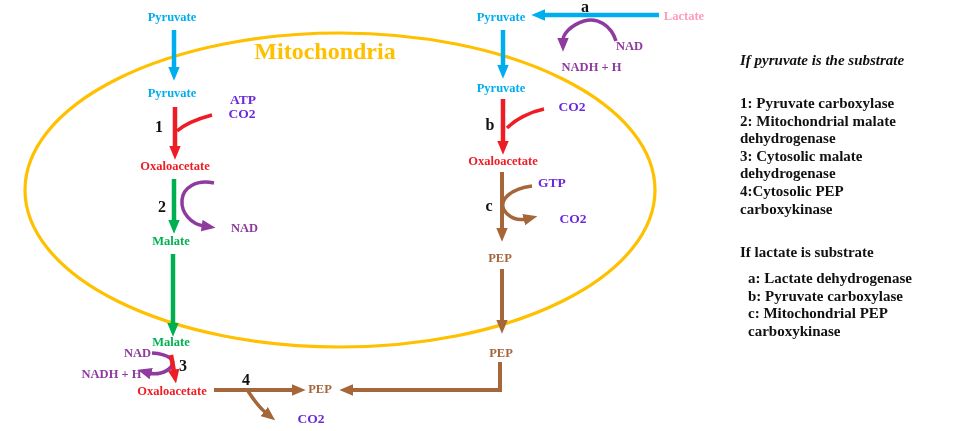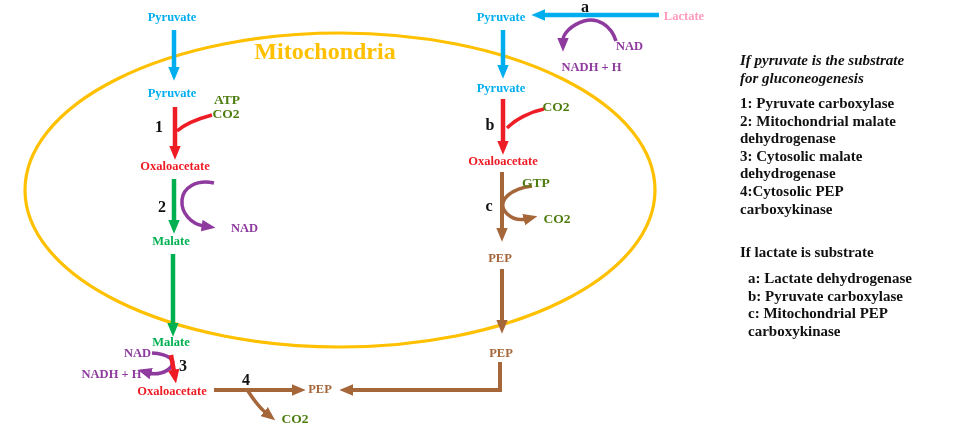--- a/index.html
+++ b/index.html
@@ -1,21 +1,21 @@
 <!DOCTYPE html>
 <html><head>
 <meta charset="utf-8">
 <style>
   html,body{margin:0;padding:0;background:#fff;}
   #stage{position:relative;width:960px;height:431px;background:#ffffff;overflow:hidden;
          font-family:"Liberation Serif","DejaVu Serif",serif;}
   svg{position:absolute;left:0;top:0;}
   .lbl{position:absolute;transform:translate(-50%,-50%);white-space:nowrap;
        font-weight:bold;font-size:12.5px;line-height:1;}
-  .cof{font-size:13.5px;color:#4d7c0f;}
+  .cof{font-size:13.5px;color:#6d28d9;margin-left:16px;}
   .step{font-size:16px;color:#111111;}
   .c-blue{color:#00AEEF;}
   .c-red{color:#EE1C25;}
   .c-green{color:#00B050;}
   .c-purple{color:#8E3A9E;padding-left:13px;}
   .c-brown{color:#A5663A;}
   .c-pink{color:#FF9BBB;}
   .mito-title{font-size:24px;color:#FFC000;}
   .panel{position:absolute;left:740px;width:215px;color:#111111;
          font-weight:bold;font-size:15px;line-height:17.6px;}
@@ -99,21 +99,20 @@
   <div class="lbl step" style="left:490px;top:125px;">b</div>
   <div class="lbl c-red" style="left:503px;top:161px;">Oxaloacetate</div>
   <div class="lbl cof" style="left:536px;top:183px;">GTP</div>
   <div class="lbl step" style="left:489px;top:206px;">c</div>
   <div class="lbl cof" style="left:557px;top:219px;">CO2</div>
   <div class="lbl c-brown" style="left:500px;top:258px;">PEP</div>
   <div class="lbl c-brown" style="left:501px;top:353px;">PEP</div>
 
   <div class="panel" style="top:52px;font-style:italic;">
     <div>If pyruvate is the substrate</div>
-    <div>for gluconeogenesis</div>
   </div>
   <div class="panel" style="top:95px;">
     <div>1: Pyruvate carboxylase</div>
     <div>2: Mitochondrial malate</div>
     <div>dehydrogenase</div>
     <div>3: Cytosolic malate</div>
     <div>dehydrogenase</div>
     <div>4:Cytosolic PEP</div>
     <div>carboxykinase</div>
   </div>

